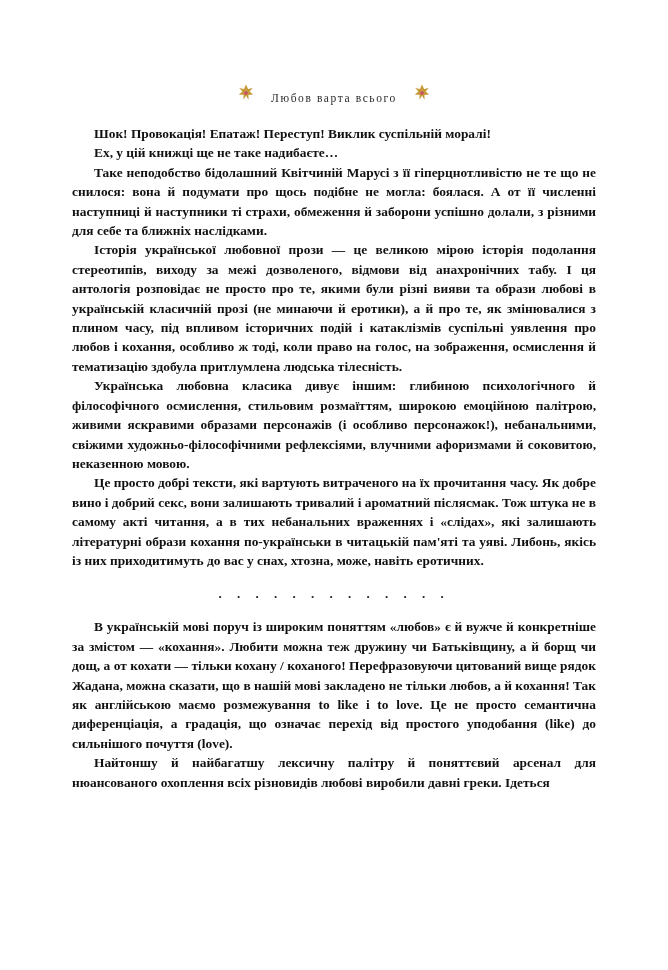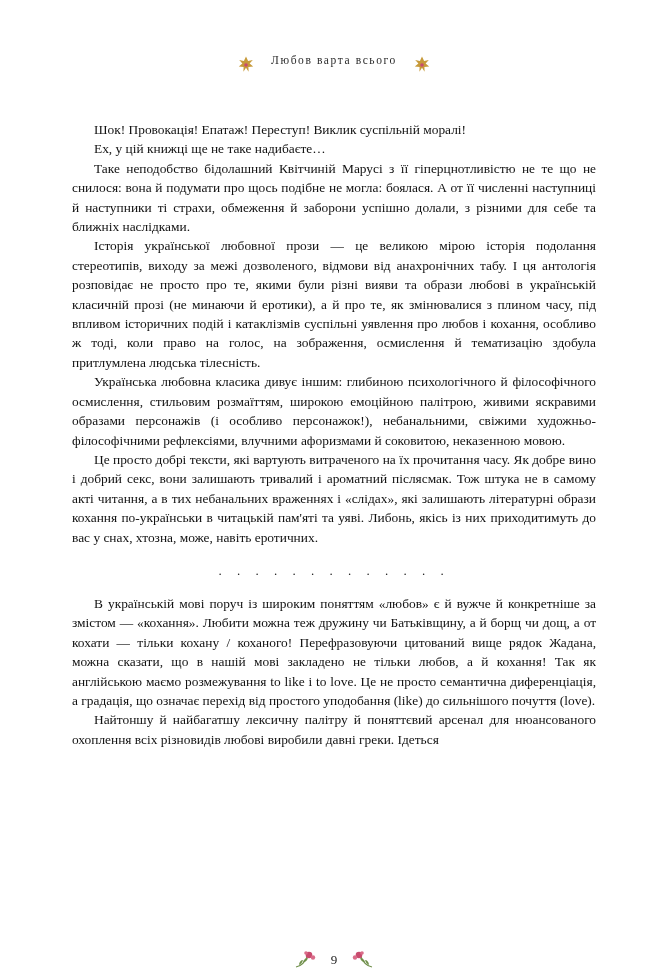--- a/index.html
+++ b/index.html
@@ -19,44 +19,45 @@
     position: relative;
     width: 668px;
     height: 970px;
     box-sizing: border-box;
     padding: 0 72px;
   }
 
   
   .running-head {
     display: flex;
-    align-items: flex-start;
+    align-items: flex-end;
     justify-content: center;
     gap: 14px;
-    margin-top: 54px;
+    margin-top: 78px;
     height: 26px;
   }
   .running-head-title {
     font-family: "Liberation Serif", serif;
     font-size: 11.5px;
     letter-spacing: 1.6px;
     color: #2b2b2b;
     white-space: nowrap;
   }
   .ornament {
     width: 22px;
     height: 22px;
     position: relative;
     flex: none;
   }
   .ornament svg { display: block; }
 
   
   .content {
-    margin-top: 40px;
+    margin-top: 20px;
+    font-weight: bold;
   }
   p.para {
     margin: 0;
     font-size: 13.4px;
     line-height: 19.4px;
     text-align: justify;
     text-indent: 22px;
     hyphens: manual;
     color: #111111;
   }

